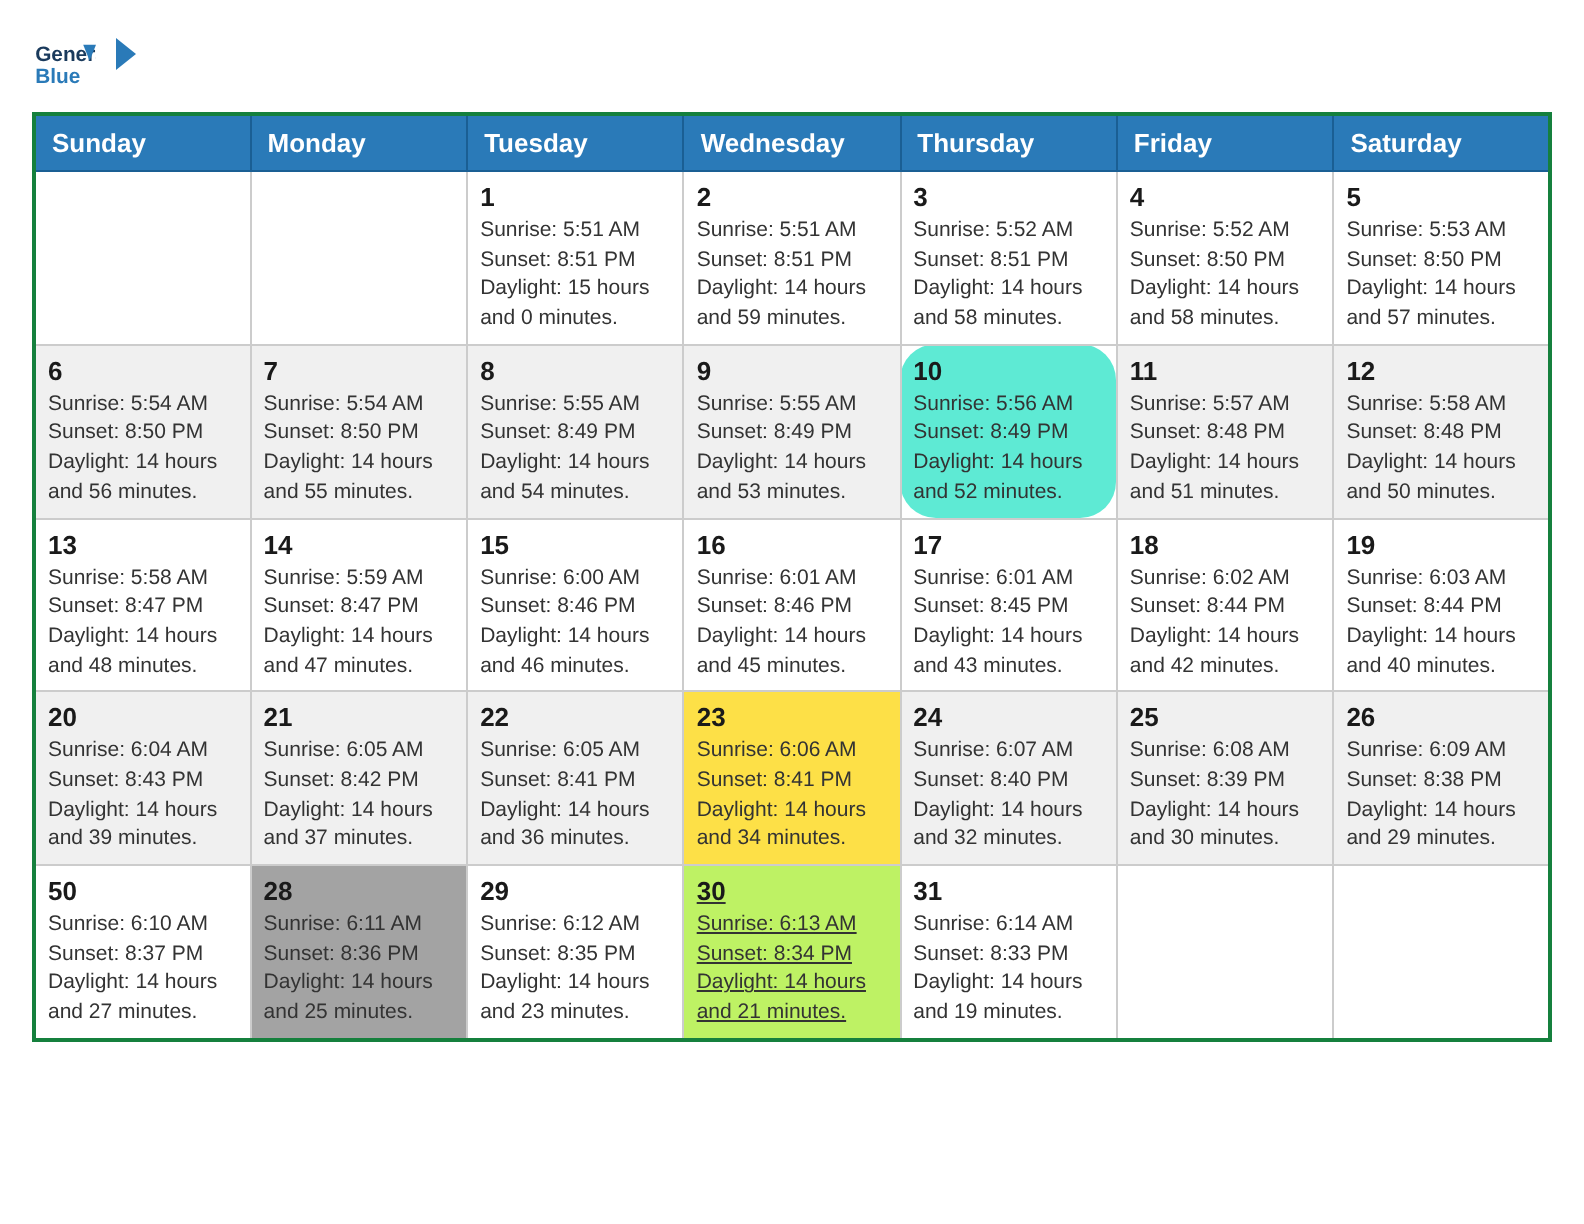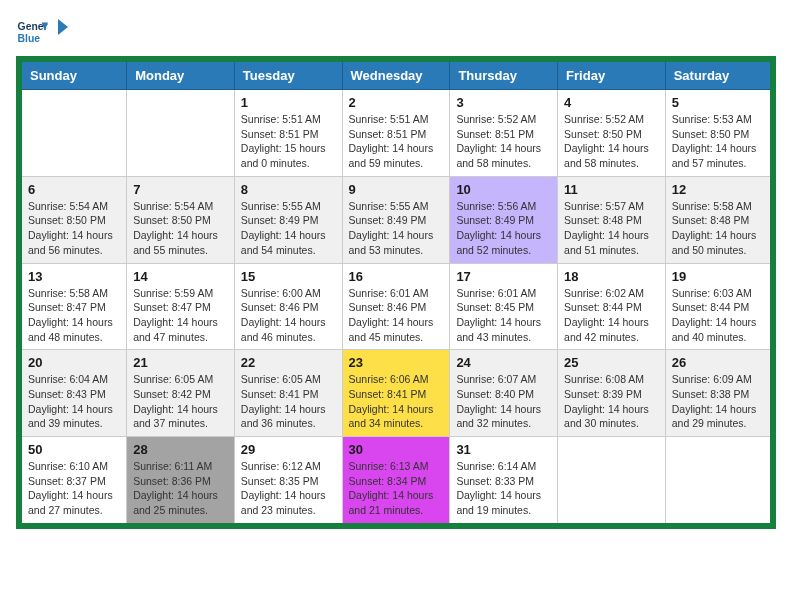--- a/index.html
+++ b/index.html
@@ -33,21 +33,21 @@
       font-weight: bold;
       color: #1a1a1a;
     }
     .location-title {
       font-size: 15px;
       color: #333;
     }
     .calendar {
       width: 100%;
       border-collapse: collapse;
-      border: 6px solid #15803d;
+      border: 2px solid #15803d;
     }
     .calendar th {
       background: #2a7ab8;
       color: #fff;
       font-size: 13px;
       font-weight: bold;
       padding: 6px 8px;
       text-align: left;
       border: 1px solid #1a5f94;
     }
@@ -156,21 +156,21 @@
         <span class="day-detail">Sunrise: 5:54 AM<br>Sunset: 8:50 PM<br>Daylight: 14 hours and 55 minutes.</span>
       </td>
         <td style="background: rgb(240, 240, 240);">
         <span class="day-num">8</span>
         <span class="day-detail">Sunrise: 5:55 AM<br>Sunset: 8:49 PM<br>Daylight: 14 hours and 54 minutes.</span>
       </td>
         <td style="background: rgb(240, 240, 240);">
         <span class="day-num">9</span>
         <span class="day-detail">Sunrise: 5:55 AM<br>Sunset: 8:49 PM<br>Daylight: 14 hours and 53 minutes.</span>
       </td>
-        <td style="background: #c4b5fd;">
+        <td style="background: #5eead4; border-radius: 18px;">
         <span class="day-num">10</span>
         <span class="day-detail">Sunrise: 5:56 AM<br>Sunset: 8:49 PM<br>Daylight: 14 hours and 52 minutes.</span>
       </td>
         <td style="background: rgb(240, 240, 240);">
         <span class="day-num">11</span>
         <span class="day-detail">Sunrise: 5:57 AM<br>Sunset: 8:48 PM<br>Daylight: 14 hours and 51 minutes.</span>
       </td>
         <td style="background: rgb(240, 240, 240);">
         <span class="day-num">12</span>
         <span class="day-detail">Sunrise: 5:58 AM<br>Sunset: 8:48 PM<br>Daylight: 14 hours and 50 minutes.</span>
@@ -242,21 +242,21 @@
         <span class="day-detail">Sunrise: 6:10 AM<br>Sunset: 8:37 PM<br>Daylight: 14 hours and 27 minutes.</span>
       </td>
         <td style="background: #a3a3a3;">
         <span class="day-num">28</span>
         <span class="day-detail">Sunrise: 6:11 AM<br>Sunset: 8:36 PM<br>Daylight: 14 hours and 25 minutes.</span>
       </td>
         <td style="background: rgb(255, 255, 255);">
         <span class="day-num">29</span>
         <span class="day-detail">Sunrise: 6:12 AM<br>Sunset: 8:35 PM<br>Daylight: 14 hours and 23 minutes.</span>
       </td>
-        <td style="background: #d946ef;">
+        <td style="background: #bef264; text-decoration: underline;">
         <span class="day-num">30</span>
         <span class="day-detail">Sunrise: 6:13 AM<br>Sunset: 8:34 PM<br>Daylight: 14 hours and 21 minutes.</span>
       </td>
         <td style="background: rgb(255, 255, 255);">
         <span class="day-num">31</span>
         <span class="day-detail">Sunrise: 6:14 AM<br>Sunset: 8:33 PM<br>Daylight: 14 hours and 19 minutes.</span>
       </td>
         <td class="empty-cell"></td>
         <td class="empty-cell"></td>
       </tr>

